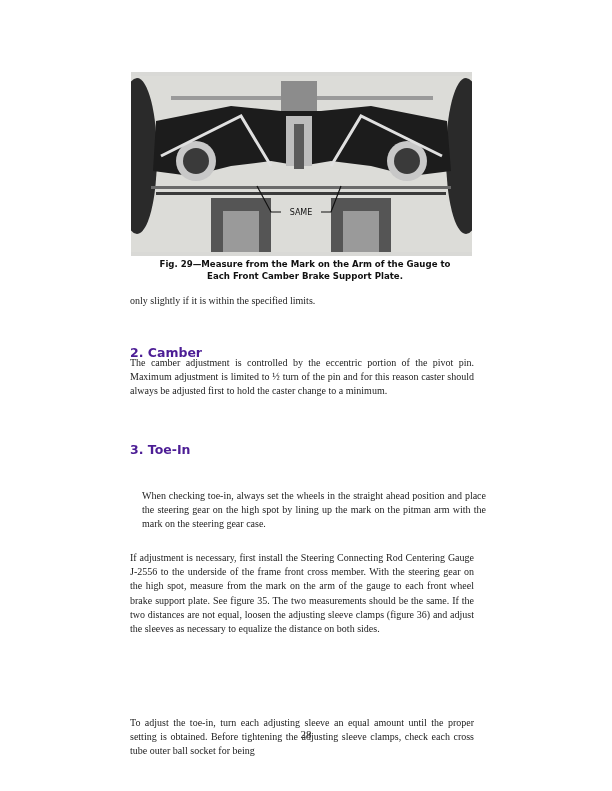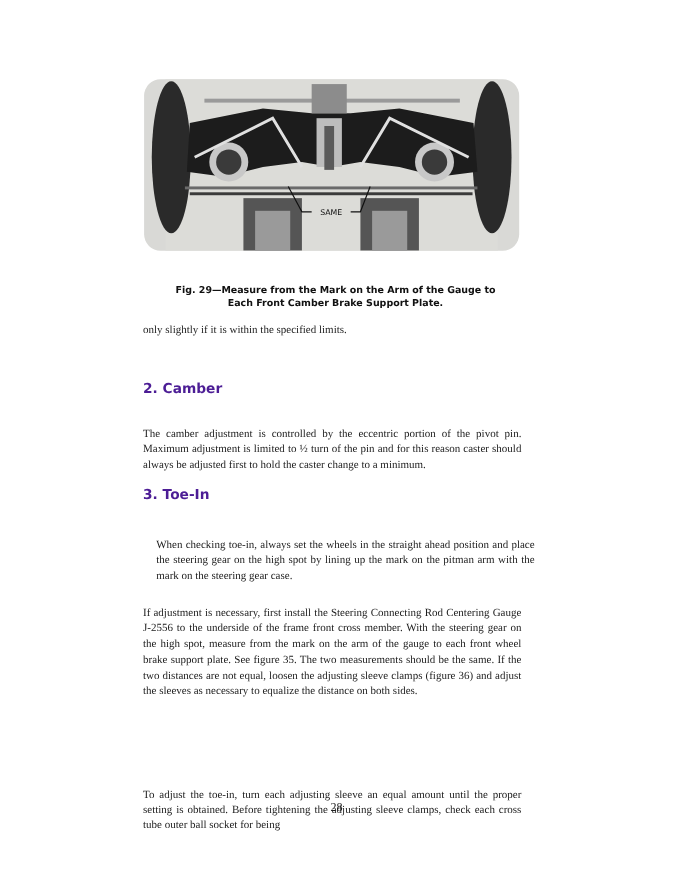--- a/index.html
+++ b/index.html
@@ -1,22 +1,22 @@
 <!DOCTYPE html>
 <html><head>
   <meta charset="utf-8">
   <style>
     html, body { margin: 0; padding: 0; }
     body {
       width: 612px; height: 791px; background: #ffffff; position: relative; overflow: hidden;
       font-family: "Liberation Serif", "DejaVu Serif", serif; color: #1a1a1a;
     }
     .photo {
-      position: absolute; left: 131px; top: 72px; width: 341px; height: 156px;
-      background: #d9d9d6; overflow: hidden; border-radius: 15px;
+      position: absolute; left: 131px; top: 72px; width: 341px; height: 184px;
+      background: #d9d9d6; overflow: hidden;
     }
     .photo svg { display: block; width: 100%; height: 100%; }
     .caption {
       position: absolute; left: 130px; top: 258px; width: 350px; text-align: center;
       font-family: "DejaVu Sans", "Liberation Sans", sans-serif; font-weight: bold;
       font-size: 8.6px; line-height: 12px; color: #111;
     }
     .para {
       position: absolute; left: 130px; width: 344px;
       font-size: 10px; line-height: 14.2px; text-align: justify; color: #1c1c1c;
@@ -72,20 +72,20 @@
 </div>
 
 <div class="caption">
   <div>Fig. 29—Measure from the Mark on the Arm of the Gauge to</div>
   <div>Each Front Camber Brake Support Plate.</div>
 </div>
 
 <div class="para" style="top:294px;">only slightly if it is within the specified limits.</div>
 
 <div class="heading" style="top:345px;">2. Camber</div>
-<div class="para" style="top:388px;">The camber adjustment is controlled by the eccentric portion of the pivot pin. Maximum adjustment is limited to ½ turn of the pin and for this reason caster should always be adjusted first to hold the caster change to a minimum.</div>
+<div class="para" style="top:356px;">The camber adjustment is controlled by the eccentric portion of the pivot pin. Maximum adjustment is limited to ½ turn of the pin and for this reason caster should always be adjusted first to hold the caster change to a minimum.</div>
 
 <div class="heading" style="top:442px;">3. Toe-In</div>
 <div class="para" style="top:489px;margin-left:12px;">When checking toe-in, always set the wheels in the straight ahead position and place the steering gear on the high spot by lining up the mark on the pitman arm with the mark on the steering gear case.</div>
 <div class="para" style="top:551px;">If adjustment is necessary, first install the Steering Connecting Rod Centering Gauge J-2556 to the underside of the frame front cross member. With the steering gear on the high spot, measure from the mark on the arm of the gauge to each front wheel brake support plate. See figure 35. The two measurements should be the same. If the two distances are not equal, loosen the adjusting sleeve clamps (figure 36) and adjust the sleeves as necessary to equalize the distance on both sides.</div>
 <div class="para" style="top:668px;margin-top:48px;">To adjust the toe-in, turn each adjusting sleeve an equal amount until the proper setting is obtained. Before tightening the adjusting sleeve clamps, check each cross tube outer ball socket for being</div>
 
 <div class="page-num">28</div>
 
 </body></html>

